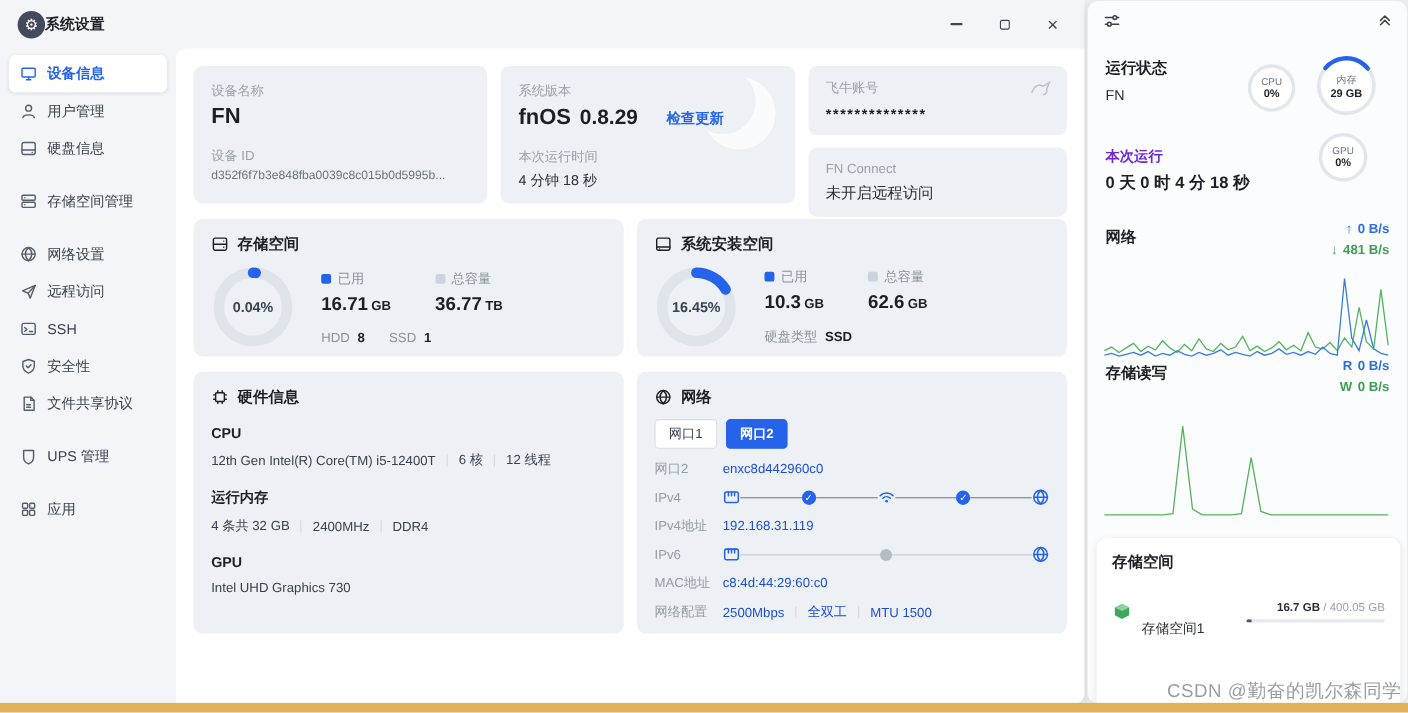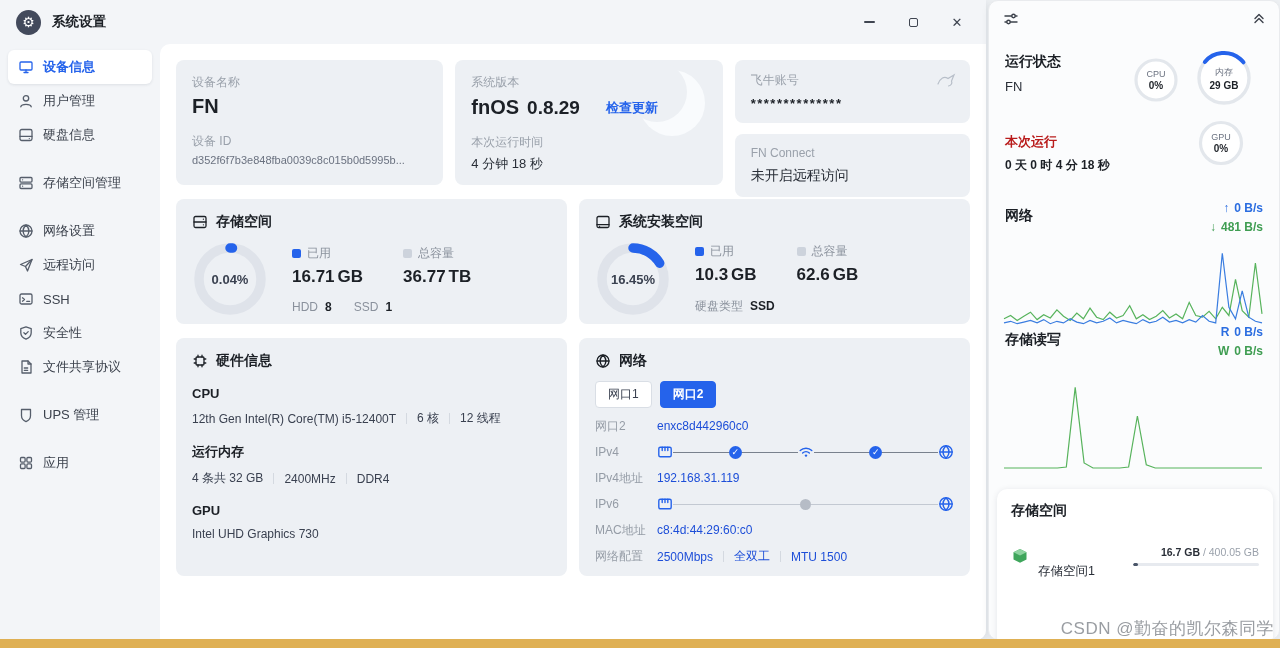--- a/index.html
+++ b/index.html
@@ -6,21 +6,21 @@
   html,body { width:1280px; height:648px; font-family:"Liberation Sans","DejaVu Sans",sans-serif; }
   .stage { position:relative; width:1280px; height:648px; background:#eef1f4; overflow:hidden; }
   .bottom-strip { position:absolute; left:0; right:0; bottom:0; height:9px; background:#dfb054; }
 
   
   .window { position:absolute; left:0; top:0; width:986px; height:640px; background:#f3f5f8;
             border-radius:0 0 10px 0; box-shadow:0 2px 10px rgba(20,30,50,.10); overflow:hidden; }
   .titlebar { position:absolute; left:0; top:0; right:0; height:44px; display:flex; align-items:center; padding:0 16px; }
   .app-badge { width:25px; height:25px; border-radius:50%; background:#434a5c; color:#fff; font-size:14px;
                display:flex; align-items:center; justify-content:center; }
-  .app-title { margin-left:11px; font-size:13.5px; font-weight:bold; color:#1c2026; }
+  .app-title { margin-left:0; font-size:13.5px; font-weight:bold; color:#1c2026; }
   .win-controls { margin-left:auto; display:flex; align-items:center; gap:30px; padding-right:6px; }
   .wc { cursor:pointer; display:flex; align-items:center; justify-content:center; width:14px; height:14px; }
   .wc-min { width:11px; height:2px; background:#3f4551; border-radius:1px; }
   .wc-max { width:9px; height:9px; border:1.4px solid #3f4551; border-radius:2px; }
   .wc-close { font-size:13px; color:#3f4551; line-height:1; }
 
   
   .sidebar { position:absolute; left:0; top:44px; bottom:0; width:160px; padding:6px 8px; }
   .nav-item { display:flex; align-items:center; gap:9px; height:34px; padding:0 10px; border-radius:6px;
               font-size:13px; color:#3c424d; cursor:pointer; }
@@ -63,21 +63,21 @@
   .donut-body { display:flex; align-items:center; gap:24px; margin-top:10px; }
   .donut { width:76px; height:76px; position:relative; flex:none; }
   .donut .pct { position:absolute; inset:0; display:flex; align-items:center; justify-content:center;
                 font-size:13px; font-weight:bold; color:#3a4150; }
   .leg-col { flex:1; }
   .leg-row { display:flex; gap:40px; }
   .leg-head { display:flex; align-items:center; gap:6px; font-size:12px; color:#8a919c; }
   .sq { width:9px; height:9px; border-radius:2px; }
   .sq.blue { background:#2563eb; } .sq.gray { background:#cdd3dc; }
   .leg-val { font-size:17px; font-weight:bold; color:#1c2026; margin-top:5px; }
-  .leg-val .unit { font-size:17px; margin-left:3px; }
+  .leg-val .unit { font-size:12px; margin-left:3px; }
   .meta { margin-top:13px; font-size:12px; color:#8a919c; display:flex; gap:22px; align-items:center; }
   .meta b { color:#1c2026; margin-left:7px; font-weight:600; }
 
   .hw-sec { margin-top:16px; }
   .hw-label { font-size:13px; font-weight:bold; color:#1c2026; }
   .hw-val { margin-top:9px; font-size:12px; color:#3a4150; display:flex; align-items:center; }
   .vsep { width:1px; height:11px; background:#d4d9e0; margin:0 10px; flex:none; }
 
   .net-tabs { display:flex; gap:8px; margin:11px 0 4px; }
   .tab { font-size:12px; padding:4px 12px; border-radius:4px; border:1px solid #d9dee5; background:#fff; color:#3a4150; cursor:pointer; }
@@ -96,22 +96,22 @@
   .rpanel { position:absolute; left:988px; top:0; width:292px; height:640px; background:#fbfcfd;
             border:1px solid #e9ebee; border-radius:10px; overflow:hidden; box-shadow:0 2px 8px rgba(20,30,50,.06); }
   .rp-abs { position:absolute; }
   .rp-title { font-size:14px; font-weight:bold; color:#1c2026; }
   .rp-host { font-size:13px; color:#2a2f38; }
   .rp-icon svg { stroke:#3c414b; fill:none; stroke-width:1.4; stroke-linecap:round; stroke-linejoin:round; }
   .gauge { position:absolute; }
   .gauge .gtxt { position:absolute; inset:0; display:flex; flex-direction:column; align-items:center; justify-content:center; }
   .gauge .glabel { font-size:9px; color:#6b7280; }
   .gauge .gval { font-size:10px; font-weight:bold; color:#1c2026; margin-top:1px; }
-  .uptime-lbl { font-size:13px; font-weight:bold; color:#b91c1c; }
-  .uptime-v { font-size:12px; font-weight:bold; color:#1c2026; }
+  .uptime-lbl { font-size:13px; font-weight:bold; color:#6d28d9; }
+  .uptime-v { font-size:15px; font-weight:bold; color:#1c2026; }
   .net-stat { display:flex; justify-content:flex-end; gap:5px; font-size:12px; font-weight:600; }
   .c-blue { color:#2b6de0; } .c-green { color:#3f9d52; }
   .spark { display:block; }
 
   .stor-card { position:absolute; left:8px; top:488px; width:276px; height:160px; background:#fff;
                border-radius:10px; box-shadow:0 1px 6px rgba(20,30,50,.10); padding:13px 14px; }
   .vol-row { display:flex; align-items:center; gap:9px; padding:11px 0 10px; cursor:pointer; }
   .vol-row + .vol-row { border-top:1px solid #f0f2f5; }
   .vol-name { font-size:12.5px; color:#2a2f38; flex:1;margin-top:32px; }
   .vol-right { width:126px; }

